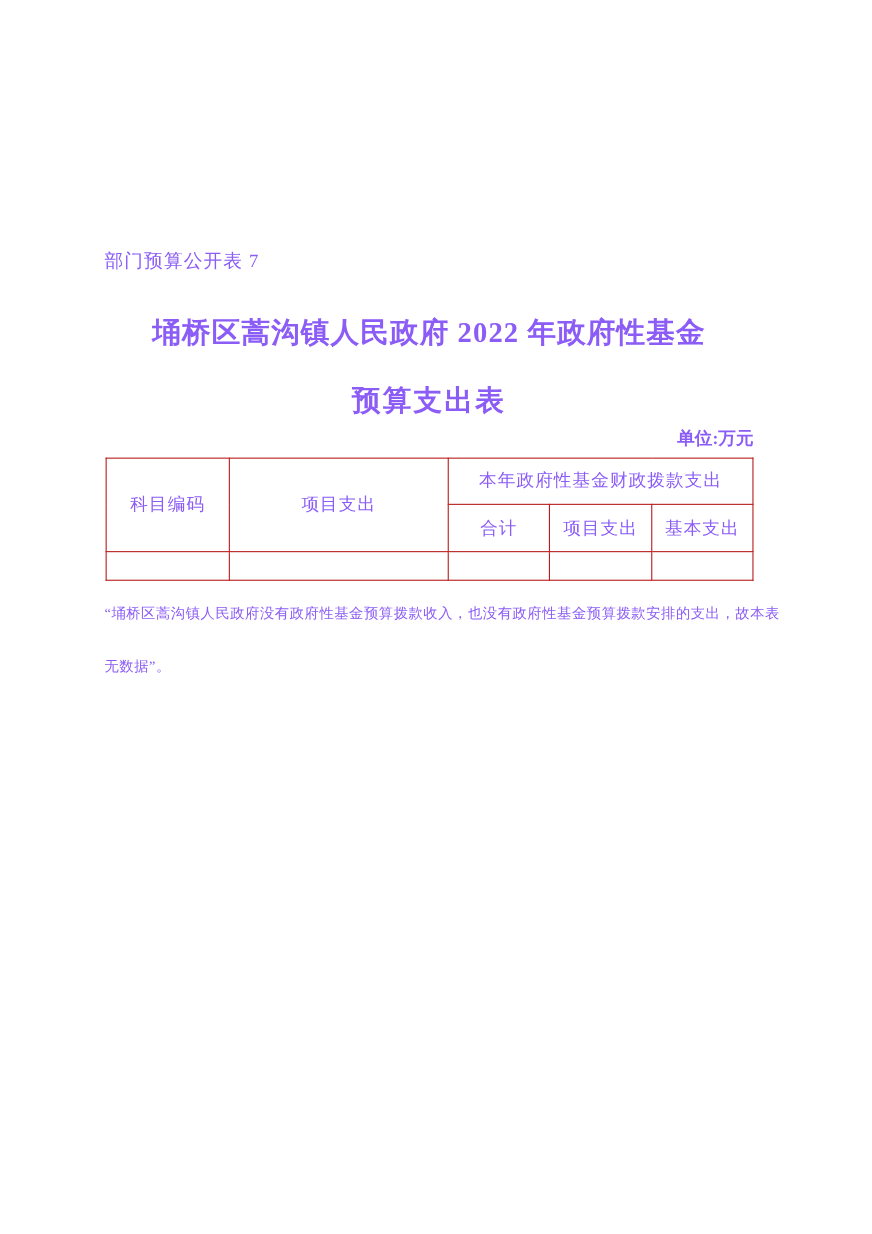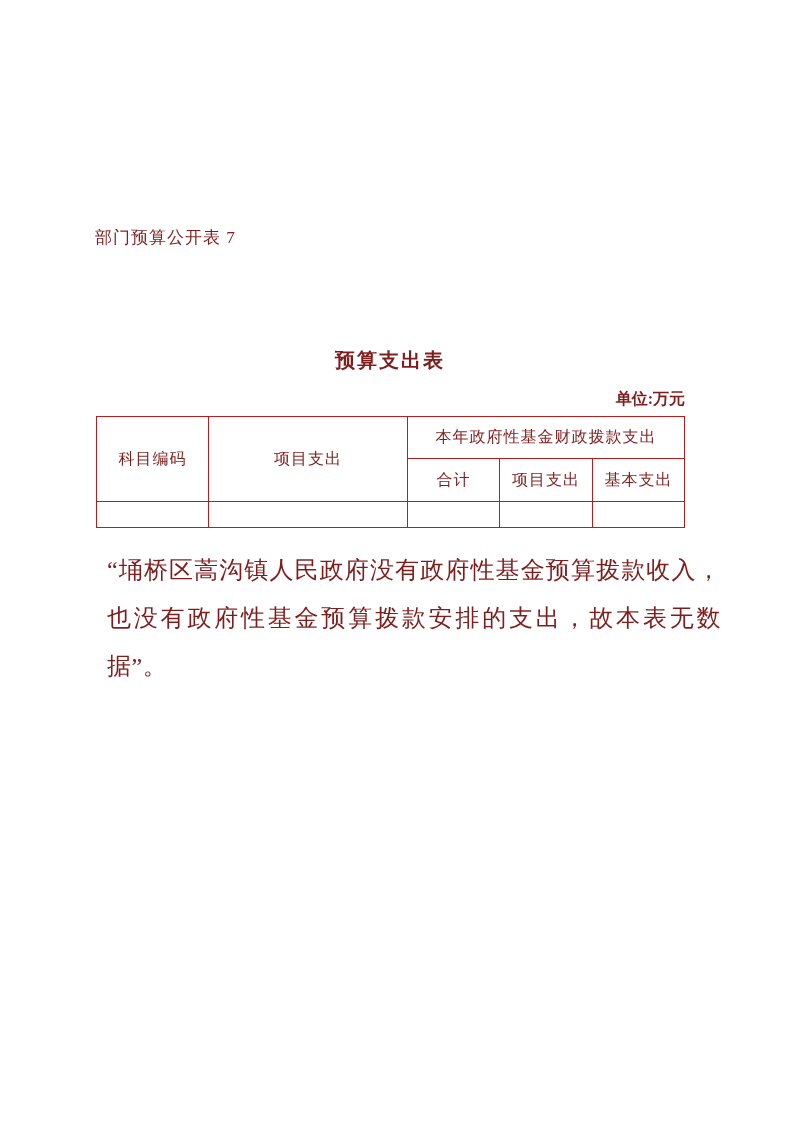--- a/index.html
+++ b/index.html
@@ -5,21 +5,21 @@
   html, body {
     margin: 0;
     padding: 0;
     background: #ffffff;
   }
   .page {
     position: relative;
     width: 793px;
     height: 1122px;
     background: #ffffff;
-    color: #7f1d1d;
+    color: #8b5cf6;
     font-family: "Liberation Serif", "DejaVu Serif", serif;
     overflow: hidden;
   }
   .doc-label {
     position: absolute;
     left: 95px;
     top: 226px;
     font-size: 17px;
     letter-spacing: 1px;
     white-space: nowrap;
@@ -31,21 +31,21 @@
     text-align: center;
   }
   .title-line1 {
     top: 285px;
     font-size: 26px;
     font-weight: bold;
     letter-spacing: 1px;
   }
   .title-line2 {
     top: 347px;
-    font-size: 20px;
+    font-size: 26px;
     font-weight: bold;
     letter-spacing: 2px;
   }
   .unit-label {
     position: absolute;
     left: 95px;
     top: 389px;
     width: 590px;
     text-align: right;
     font-size: 16px;
@@ -68,34 +68,35 @@
     letter-spacing: 1px;
   }
   tr.header-row-top td { height: 41px; }
   tr.header-row-sub td { height: 42px; }
   tr.data-row td { height: 25px; }
   .note {
     position: absolute;
     left: 95px;
     top: 534px;
     width: 614px;
-    margin: 12px;
-    font-size: 24px;
+    margin: 0;
+    font-size: 13px;
     line-height: 48px;
     text-align: justify;
     letter-spacing: 0.5px;
   }
 </style>
 </head>
 <body>
 
 <div class="page">
 
   <div class="doc-label">部门预算公开表 7</div>
 
+  <div class="title-block title-line1">埇桥区蒿沟镇人民政府 2022 年政府性基金</div>
 
   <div class="title-block title-line2">预算支出表</div>
 
   <div class="unit-label">单位:万元</div>
 
   <table class="budget-table">
     <colgroup>
       <col style="width:112px">
       <col style="width:199px">
       <col style="width:92px">

